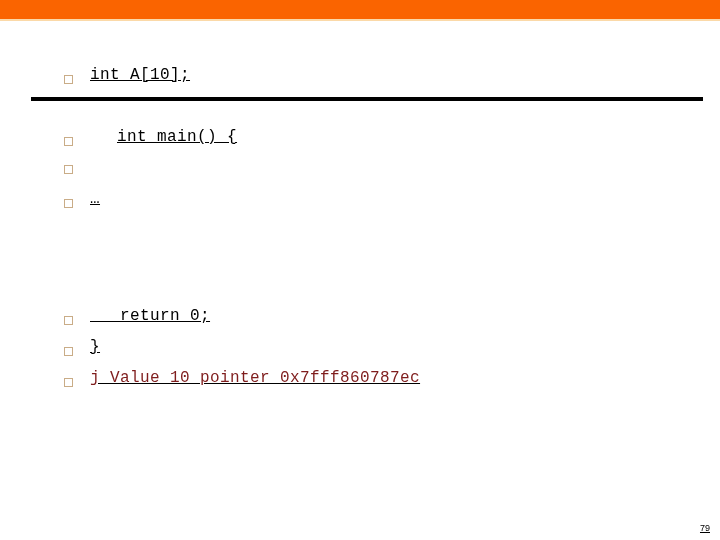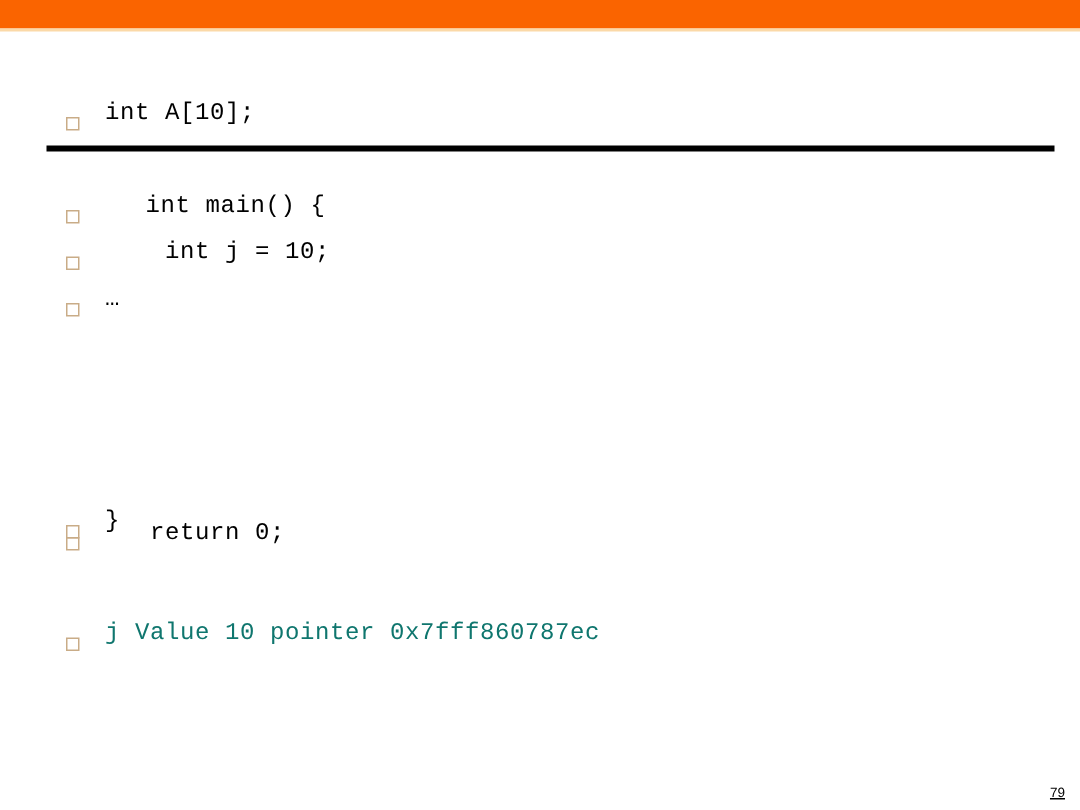--- a/index.html
+++ b/index.html
@@ -46,53 +46,53 @@
     left: 0;
     top: 21px;
     width: 720px;
     height: 519px;
   }
 
   
   .line {
     position: absolute;
     display: flex;
-    align-items: flex-end;
-    left: 44px;
+    align-items: center;
+    left: 64px;
+    text-decoration: underline;
   }
   .bullet {
     width: 9px;
     height: 9px;
     box-sizing: border-box;
     border: 1px solid #c9ac87;
     background: transparent;
     flex: 0 0 auto;
     margin-top: 8px;
   }
   .code {
     font-family: "Liberation Mono", "DejaVu Sans Mono", monospace;
     font-size: 16px;
     line-height: 23px;
     color: #000000;
     white-space: pre;
     margin-left: 17px;
     letter-spacing: 0.4px;
   }
   .code.red {
-    color: #0f766e;
-    margin-top: 44px;
+    color: #7f1d1d;
   }
 
   
   #line-decl      { top: 43px; }
   #line-main      { top: 105px; gap: 27px; }
   #line-intj      { top: 136px; }
   #line-ellipsis  { top: 167px; }
   #line-printf    { top: 198px; }
-  #line-return    { top: 284px; margin-top: 39px; }
+  #line-return    { top: 284px; }
   #line-closebrace{ top: 315px; }
   #line-output    { top: 346px; }
 
   
   #line-printf .code {
     width: 610px;
     white-space: pre-wrap;
     word-break: break-word;
   }
 
@@ -135,21 +135,20 @@
 
     <div class="divider"></div>
 
     <div class="line" id="line-main">
       <span class="bullet"></span>
       <span class="code">int main() {</span>
     </div>
 
     <div class="line" id="line-intj">
       <span class="bullet"></span>
-      <span class="code">    int j = 10;</span>
     </div>
 
     <div class="line" id="line-ellipsis">
       <span class="bullet"></span>
       <span class="code">…</span>
     </div>
 
 
     <div class="line" id="line-return">
       <span class="bullet"></span>

